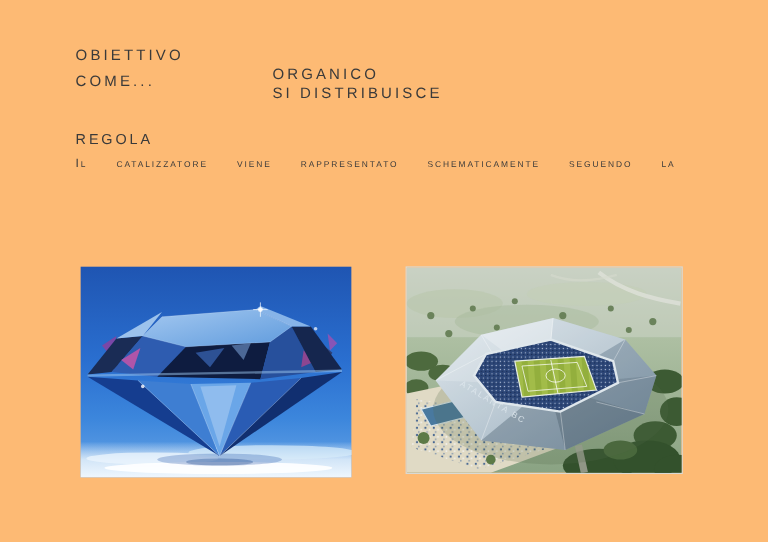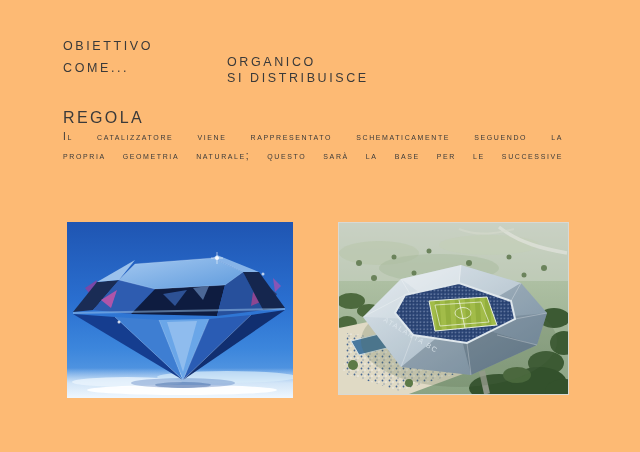--- a/index.html
+++ b/index.html
@@ -2,21 +2,21 @@
 <html><head>
 <meta charset="utf-8">
 <style>
   html,body{margin:0;padding:0;background:#fff;}
   .slide{
     position:relative;width:640px;height:452px;background:#fdba74;overflow:hidden;
     font-family:"Liberation Sans",sans-serif;color:#3a3a3a;
   }
   .txt{position:absolute;white-space:nowrap;}
   .hdr{font-size:12.5px;letter-spacing:2.6px;font-weight:400;}
-  .rule-title{font-size:16px;letter-spacing:2.4px;}
+  .rule-title{font-size:12px;letter-spacing:2.4px;}
   .para{
     position:absolute;left:63px;top:127px;width:500px;
     font-size:10px;line-height:19px;letter-spacing:1.6px;word-spacing:2px;
     font-variant:small-caps;
   }
   .para .jline{text-align:justify;text-align-last:justify;}
   .para .lline{text-align:left;}
   .photo{position:absolute;display:block;}
   .photo svg{display:block;}
   #diamond-fig{left:67px;top:222px;width:226px;height:176px;}
@@ -29,21 +29,20 @@
 
   <div class="txt hdr" style="left:63px;top:39px;">OBIETTIVO</div>
   <div class="txt hdr" style="left:227px;top:39px;margin-top:16px;">ORGANICO</div>
   <div class="txt hdr" style="left:63px;top:61px;">COME...</div>
   <div class="txt hdr" style="left:227px;top:71px;">SI DISTRIBUISCE</div>
 
   <div class="txt rule-title" style="left:63px;top:109px;">REGOLA</div>
 
   <div class="para">
     <div class="jline">Il catalizzatore viene rappresentato schematicamente seguendo la</div>
-    <div class="jline">propria geometria naturale; questo sarà la base per le successive</div>
   </div>
 
   <figure class="photo" id="diamond-fig" style="margin:0">
     <svg width="226" height="176" viewBox="0 0 226 176" xmlns="http://www.w3.org/2000/svg">
       <defs>
         <linearGradient id="d-bg" x1="0" y1="0" x2="0" y2="1">
           <stop offset="0" stop-color="#1f55b2"></stop>
           <stop offset="0.45" stop-color="#2a6fd0"></stop>
           <stop offset="0.72" stop-color="#3c86dc"></stop>
           <stop offset="1" stop-color="#6aa6e6"></stop>

